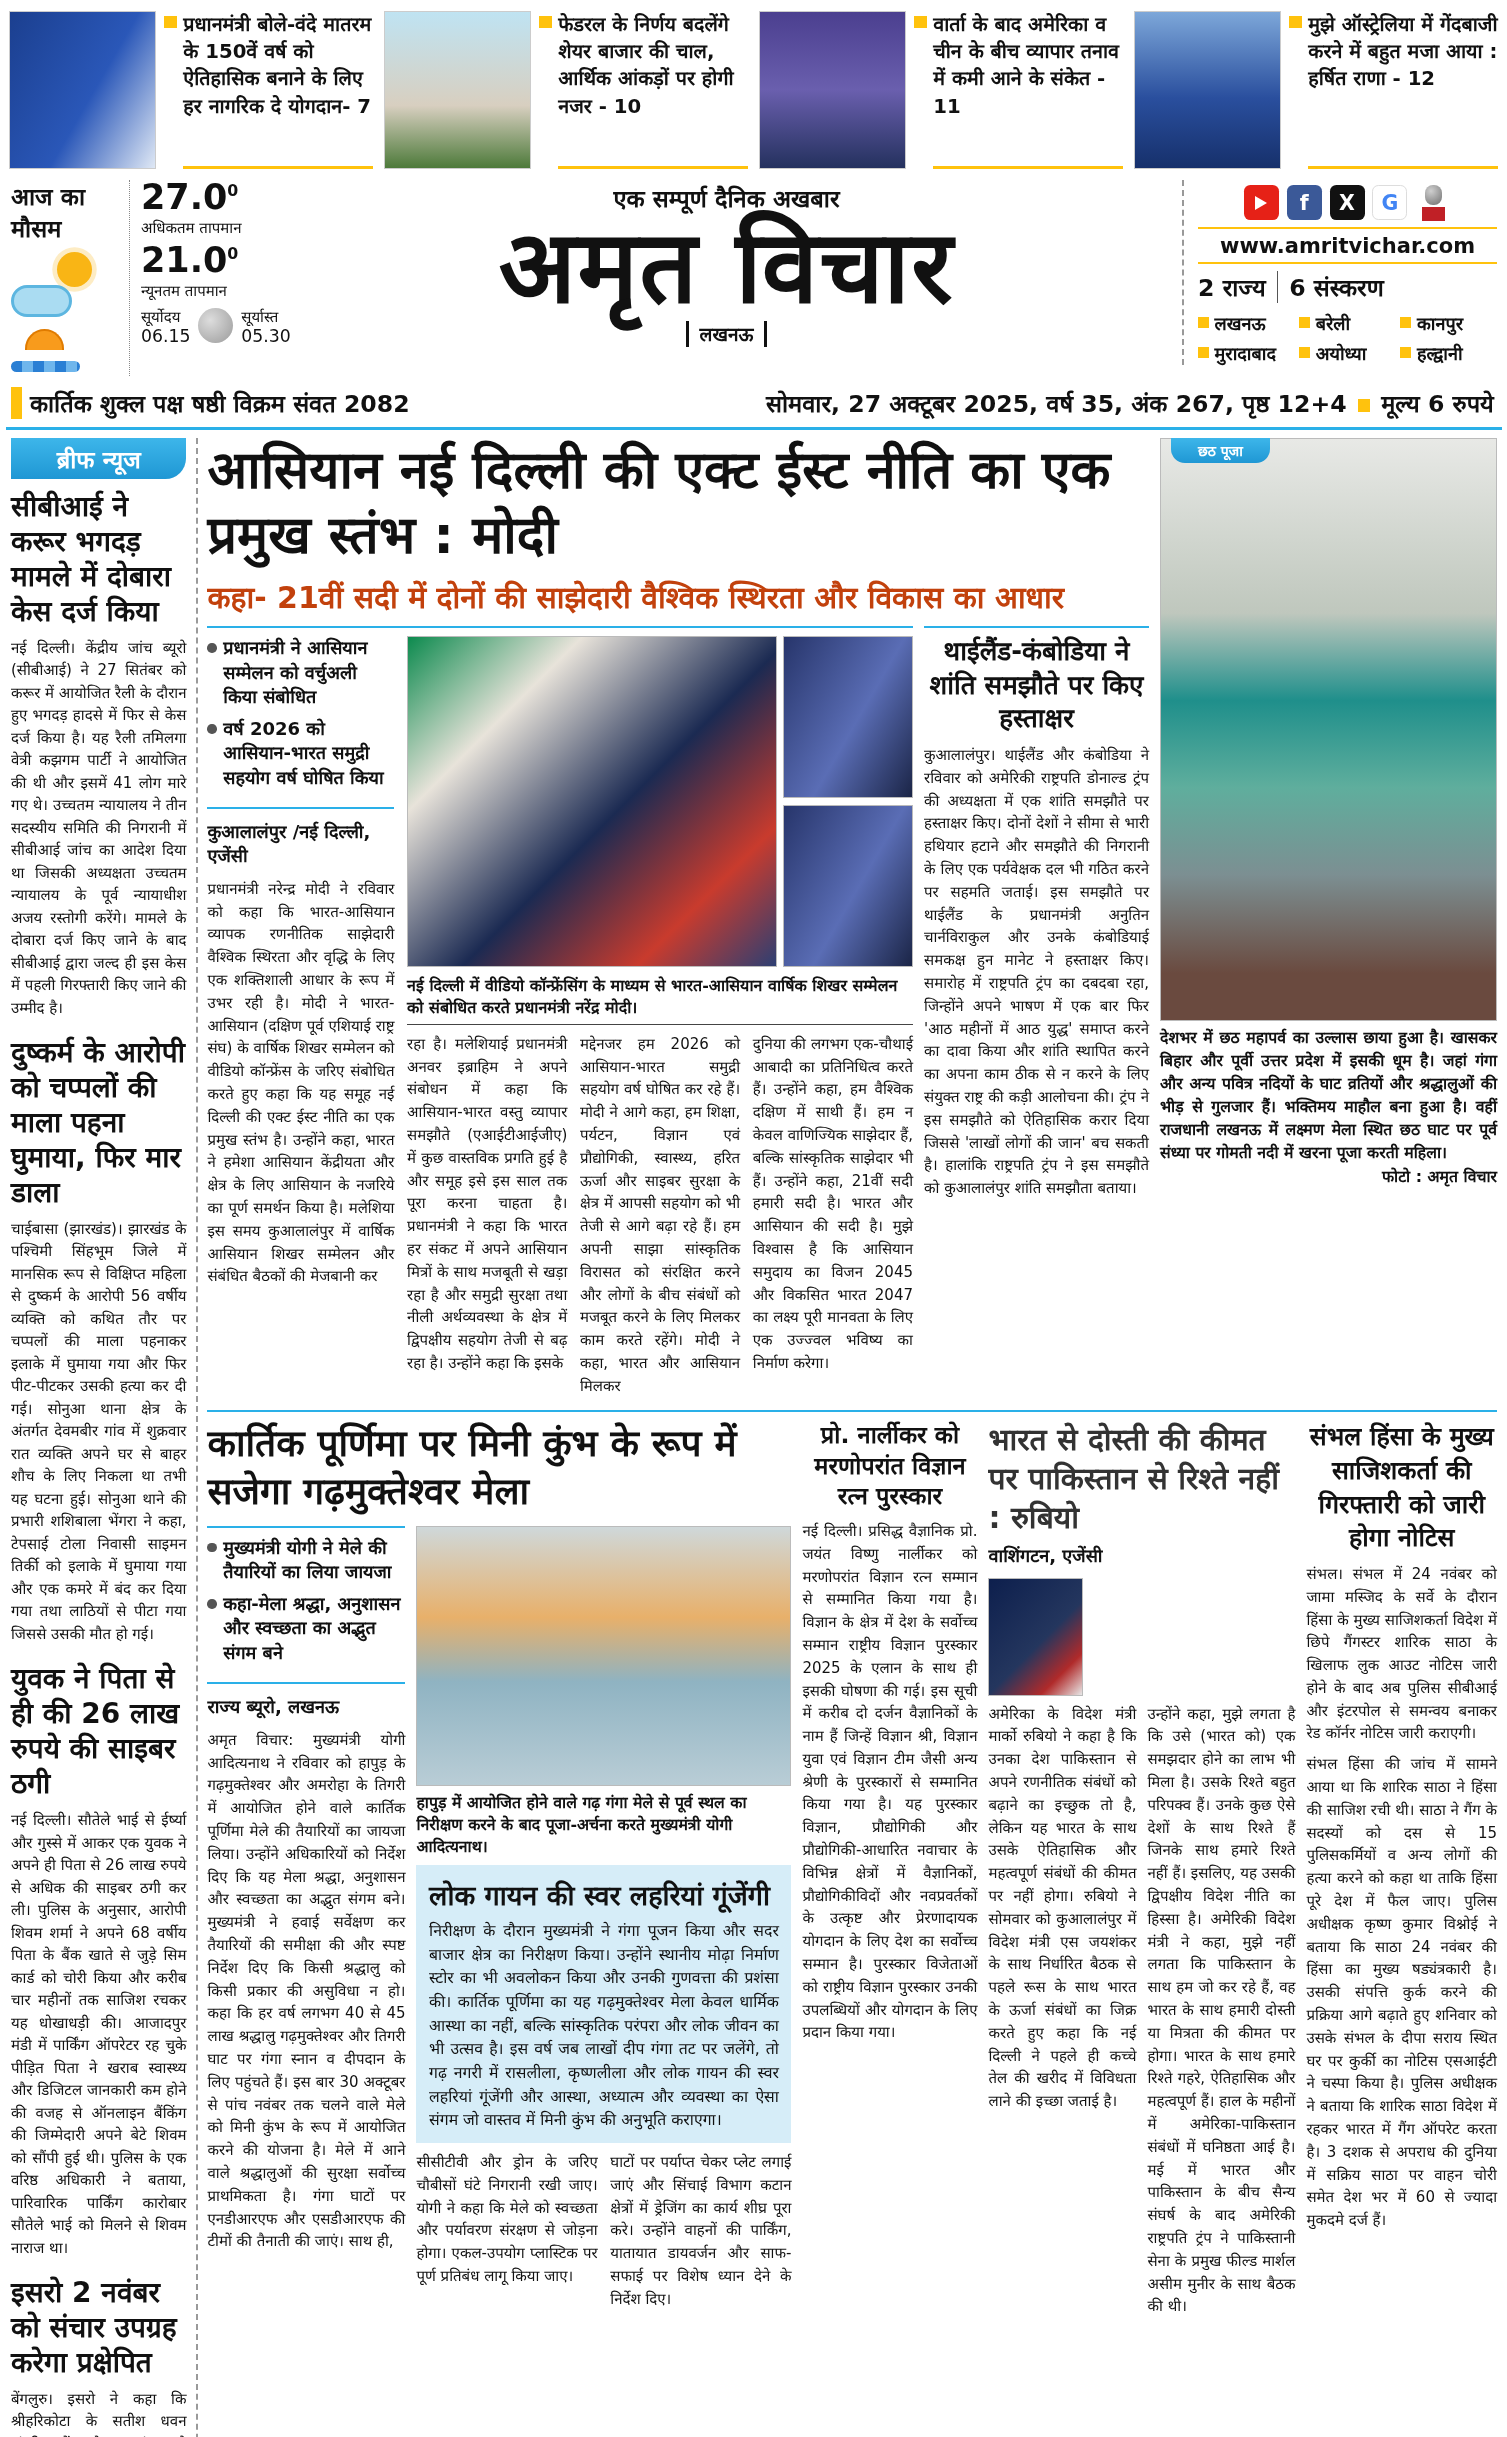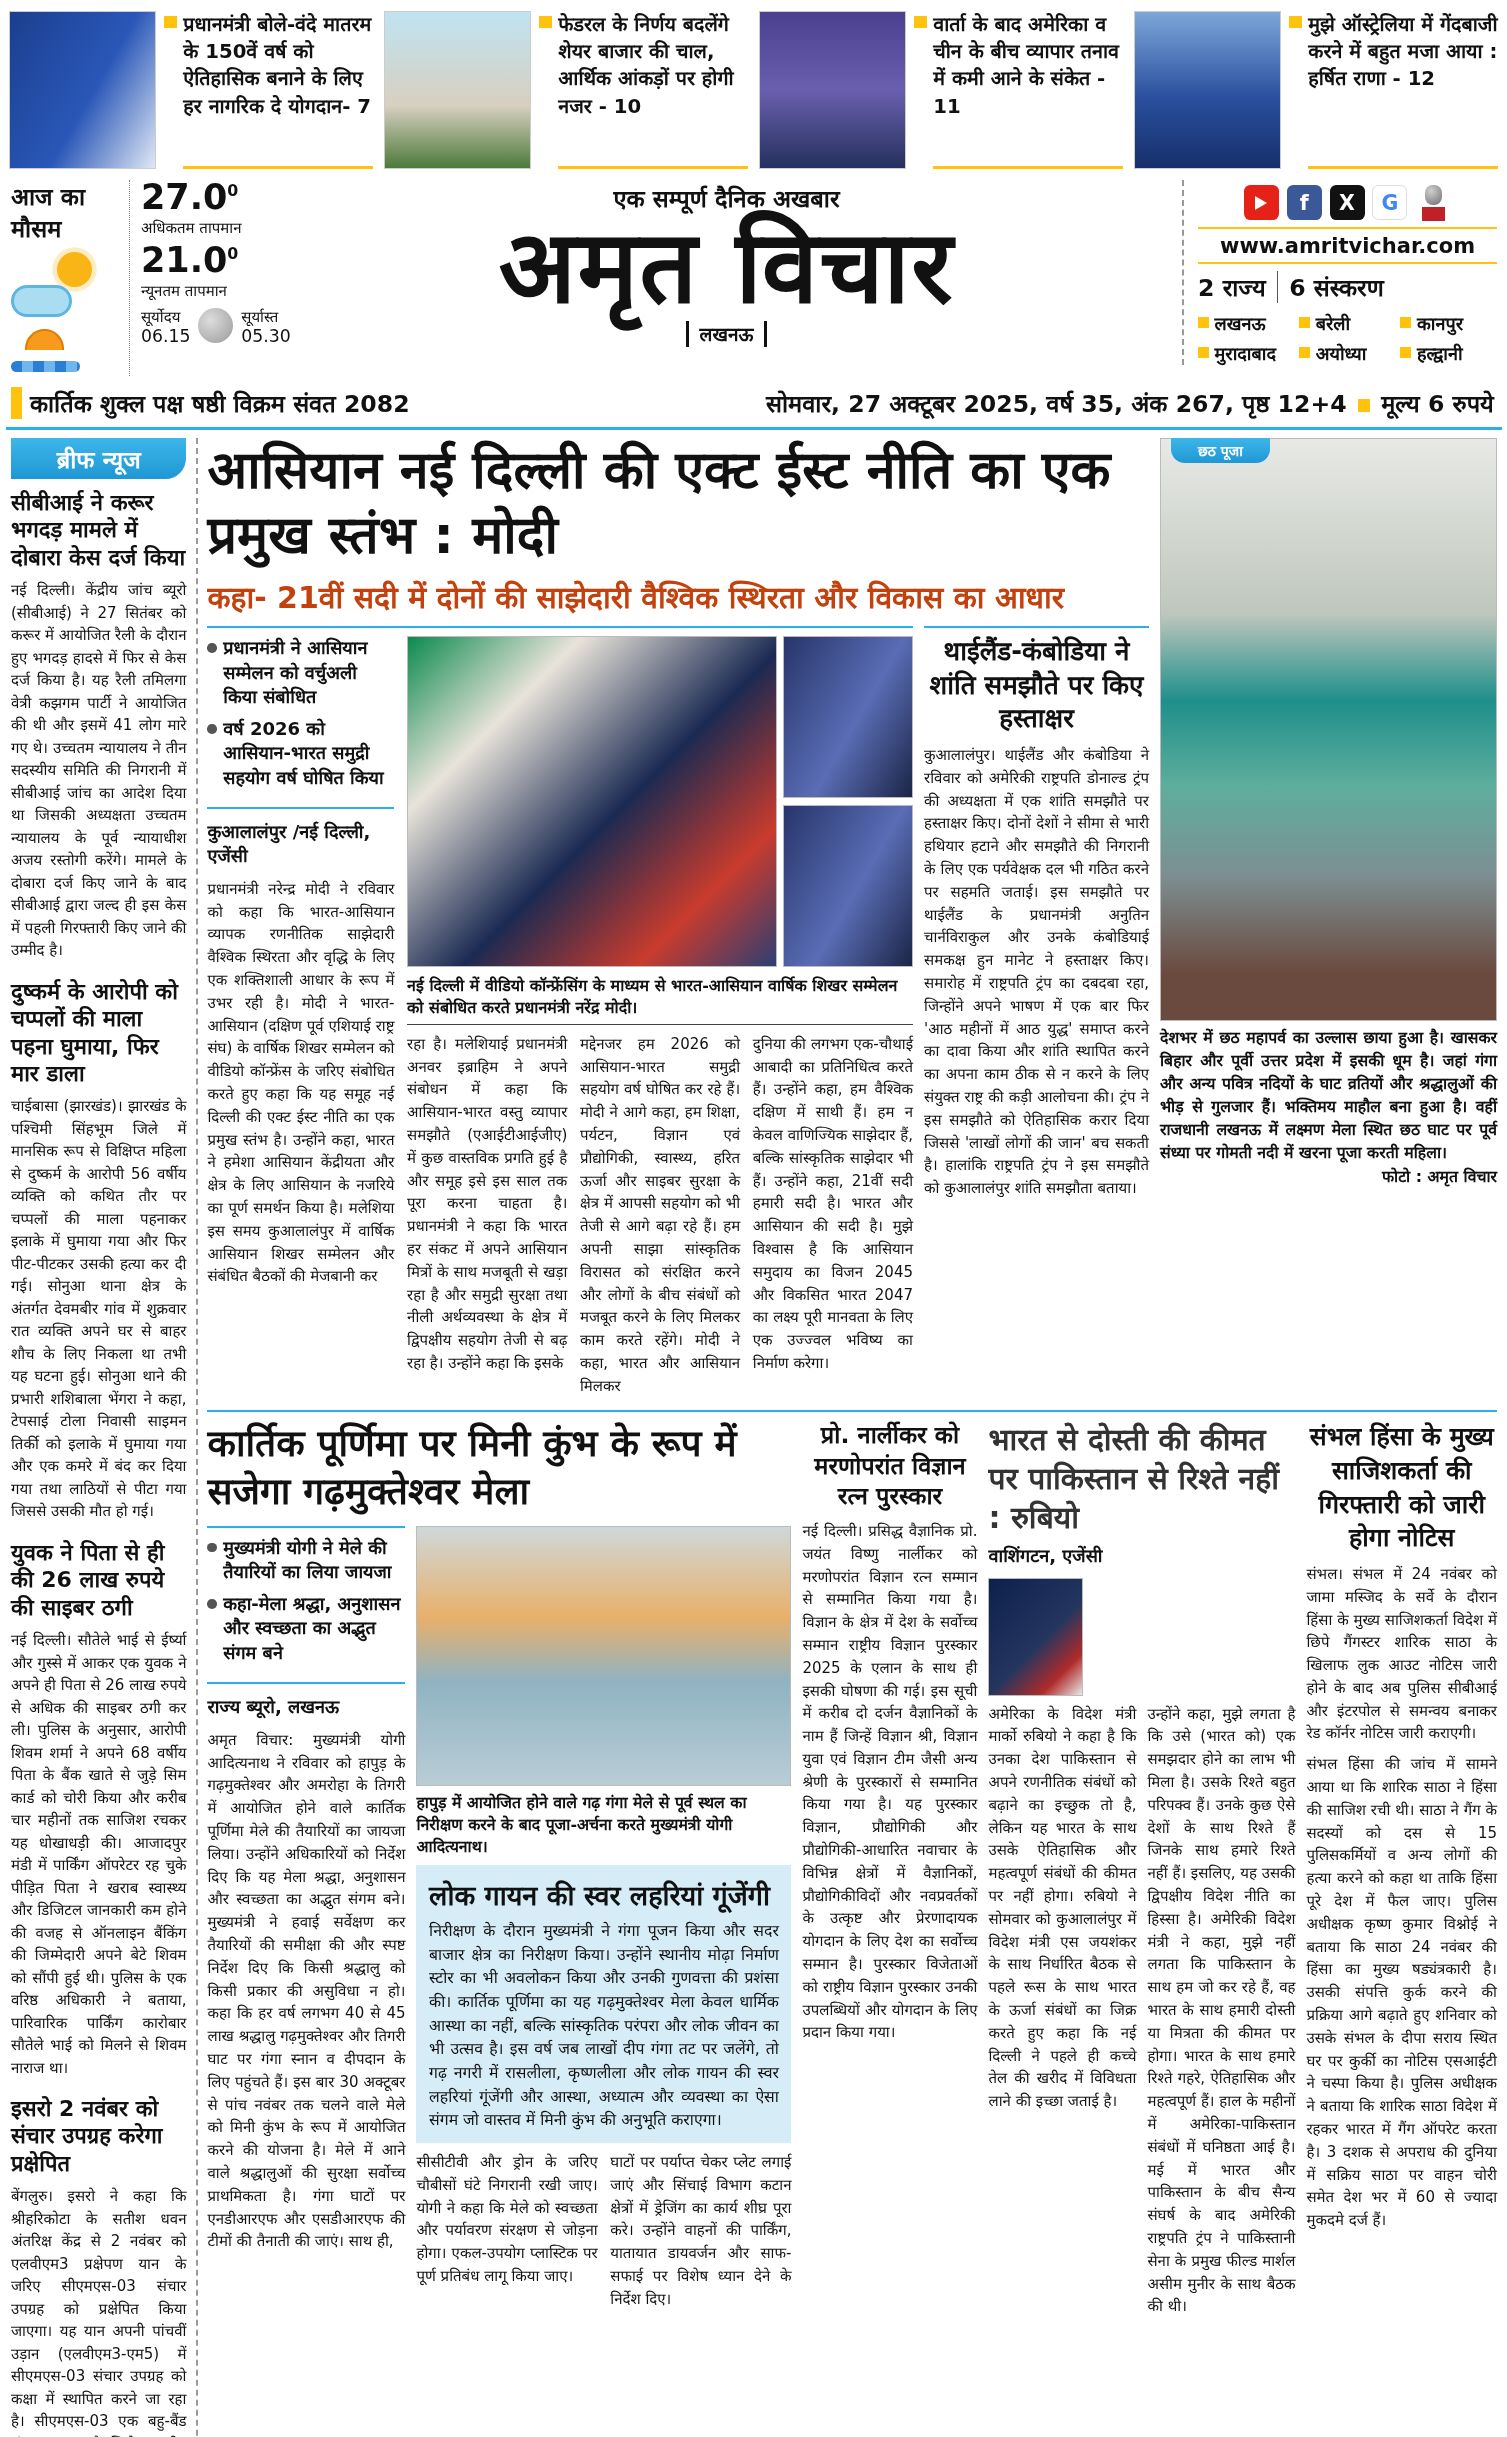--- a/index.html
+++ b/index.html
@@ -61,21 +61,21 @@
   .dateline { display:flex; justify-content:space-between; align-items:center; margin-top:6.3px; padding:4.7px 7.9px 7.9px 4.7px; border-bottom:3.9px solid #2ab0e8; }
   .panchang { display:flex; gap:7.9px; align-items:center; font-weight:bold; font-size:23.6px; }
   .ybar { width:11px; height:31.5px; background:#ffc20d; }
   .date-right { display:flex; gap:11px; align-items:center; font-weight:bold; font-size:23.6px; }
 
   
   .content { display:grid; grid-template-columns:187px 1fr; gap:9.5px; padding:7.9px 4.7px; }
   .rail { border-right:2.4px dashed #9a9a9a; padding-right:9.5px; }
   .rail-header { background:linear-gradient(180deg,#3db6ea,#1f97d4); color:#fff; font-weight:bold; font-size:23.6px; text-align:center; border-radius:0 0 20.5px 0; padding:4.7px 0; margin-bottom:9.5px; }
   .brief { margin-bottom:15.8px; }
-  .brief h3 { font-size:22px; line-height:1.25; margin-bottom:7.9px; }
+  .brief h3 { font-size:28px; line-height:1.25; margin-bottom:7.9px; }
   .brief p { font-size:15px; line-height:1.5; text-align:justify; }
 
   .main-col {}
   .band1 { display:flex; gap:11px; }
   .band1-left { flex:1; }
   .lead-headline { font-size:52px; font-weight:bold; line-height:1.25; }
   .lead-subhead { font-size:30px; font-weight:bold; color:#c2410c; margin:7.9px 0 9.5px 0; }
   .lead-body-row { display:flex; gap:12.6px; border-top:2.4px solid #2ab0e8; padding-top:7.9px; }
   .lead-c1 { width:187px; flex:none; }
   .bullets { border-bottom:2.4px solid #2ab0e8; padding-bottom:9.5px; margin-bottom:9.5px; }

